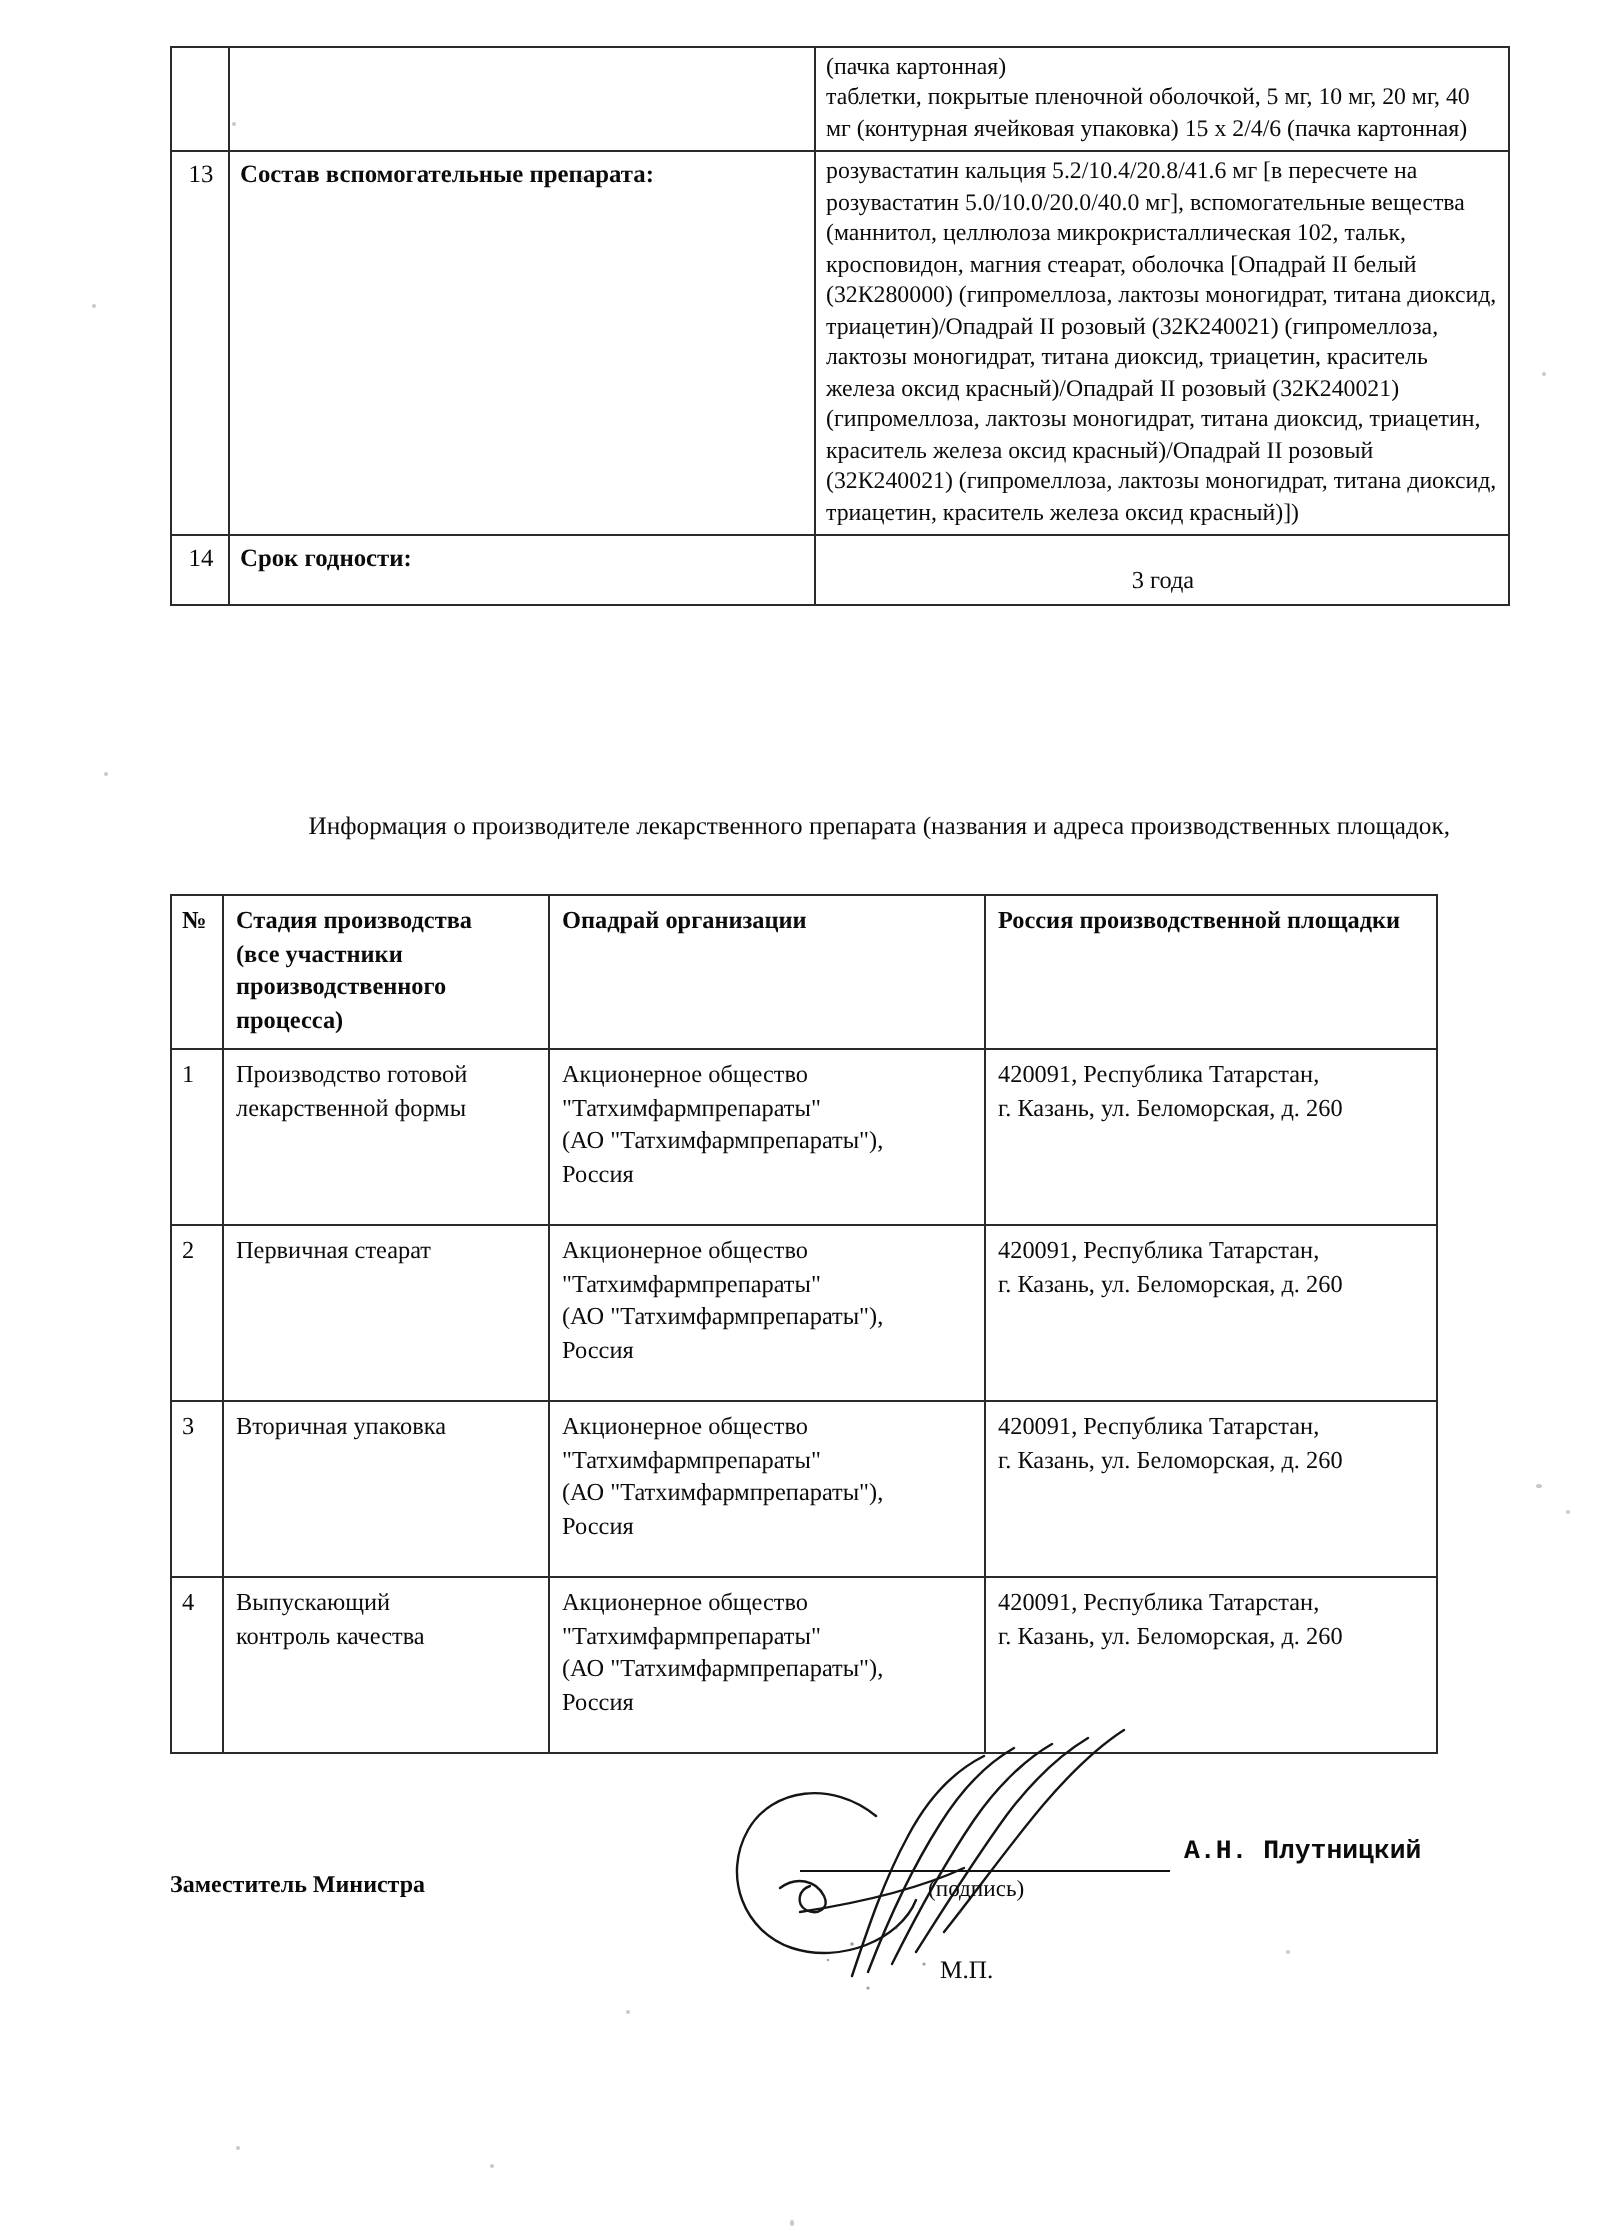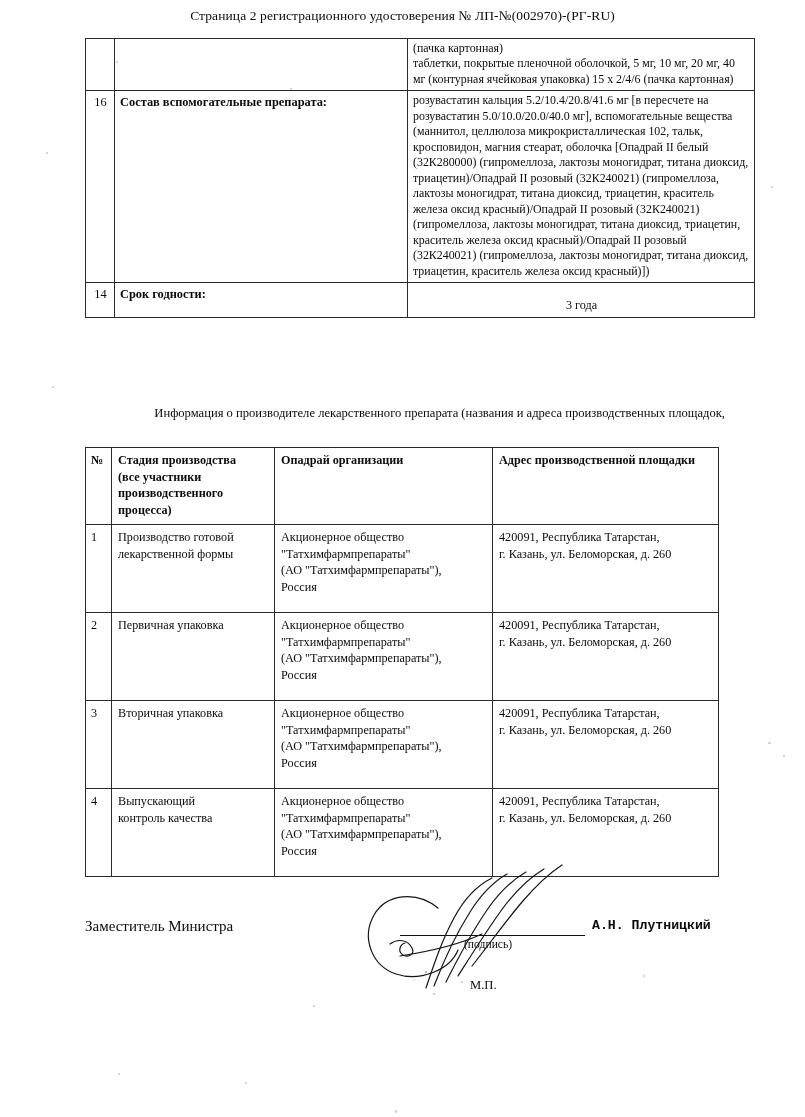--- a/index.html
+++ b/index.html
@@ -127,23 +127,23 @@
   .sig-block {
     position: absolute;
     left: 0;
     top: 905px;
     width: 805px;
     height: 110px;
   }
   .sig-title {
     position: absolute;
     left: 85px;
-    top: 13px;
-    font-size: 15px;
-    font-weight: normal;
+    top: 30px;
+    font-size: 12px;
+    font-weight: bold;
     white-space: nowrap;
   }
   .sig-line {
     position: absolute;
     left: 400px;
     top: 30px;
     width: 185px;
     height: 0;
     border-top: 1.6px solid #111;
   }
@@ -186,38 +186,37 @@
     background: #9b9b9b;
     border-radius: 50%;
     opacity: 0.55;
   }
 </style>
 </head>
 <body>
 
 <div class="page">
 
-  <div class="doc-header">Страница 2  регистрационного удостоверения № ЛП-№(002970)-(РГ-RU)</div>
-
-  <div class="table2-wrap table1-wrap" style="left:85px; top:38px; width:669px;">
+
+  <div class="table2-wrap table1-wrap" style="left:85px; top:23px; width:669px;">
     <table class="doc-table t1">
       <colgroup>
         <col class="c-num">
           <col class="c-label">
           <col class="c-val">
       </colgroup>
       <tbody>
         <tr>
           <td class="num"></td>
           <td class="label"></td>
           <td class="val cell-pre">(пачка картонная)
 таблетки, покрытые пленочной оболочкой, 5 мг, 10 мг, 20 мг, 40 мг (контурная ячейковая упаковка) 15 x 2/4/6 (пачка картонная)</td>
         </tr>
         <tr>
-          <td class="num">16</td>
+          <td class="num">13</td>
           <td class="label">Состав вспомогательные препарата:</td>
           <td class="val cell-pre">розувастатин кальция 5.2/10.4/20.8/41.6 мг [в пересчете на розувастатин 5.0/10.0/20.0/40.0 мг], вспомогательные вещества (маннитол, целлюлоза микрокристаллическая 102, тальк, кросповидон, магния стеарат, оболочка [Опадрай II белый (32К280000) (гипромеллоза, лактозы моногидрат, титана диоксид, триацетин)/Опадрай II розовый (32К240021) (гипромеллоза, лактозы моногидрат, титана диоксид, триацетин, краситель железа оксид красный)/Опадрай II розовый (32К240021) (гипромеллоза, лактозы моногидрат, титана диоксид, триацетин, краситель железа оксид красный)/Опадрай II розовый (32К240021) (гипромеллоза, лактозы моногидрат, титана диоксид, триацетин, краситель железа оксид красный)])</td>
         </tr>
         <tr>
           <td class="num">14</td>
           <td class="label">Срок годности:</td>
           <td class="val-center">3 года</td>
         </tr>
       </tbody>
     </table>
@@ -236,38 +235,38 @@
           <col class="m-addr">
       </colgroup>
       <thead>
         <tr>
           <th class="m-num-h">№</th>
           <th>Стадия производства
 (все участники
 производственного
 процесса)</th>
           <th>Опадрай организации</th>
-          <th>Адрес производственной площадки</th>
+          <th>Россия производственной площадки</th>
         </tr>
       </thead>
       <tbody>
         <tr class="row-tall">
           <td class="m-num-c">1</td>
           <td>Производство готовой
 лекарственной формы</td>
           <td>Акционерное общество
 "Татхимфармпрепараты"
 (АО "Татхимфармпрепараты"),
 Россия</td>
           <td>420091, Республика Татарстан,
 г. Казань, ул. Беломорская, д. 260</td>
         </tr>
         <tr class="row-tall">
           <td class="m-num-c">2</td>
-          <td>Первичная упаковка</td>
+          <td>Первичная стеарат</td>
           <td>Акционерное общество
 "Татхимфармпрепараты"
 (АО "Татхимфармпрепараты"),
 Россия</td>
           <td>420091, Республика Татарстан,
 г. Казань, ул. Беломорская, д. 260</td>
         </tr>
         <tr class="row-tall">
           <td class="m-num-c">3</td>
           <td>Вторичная упаковка</td>

